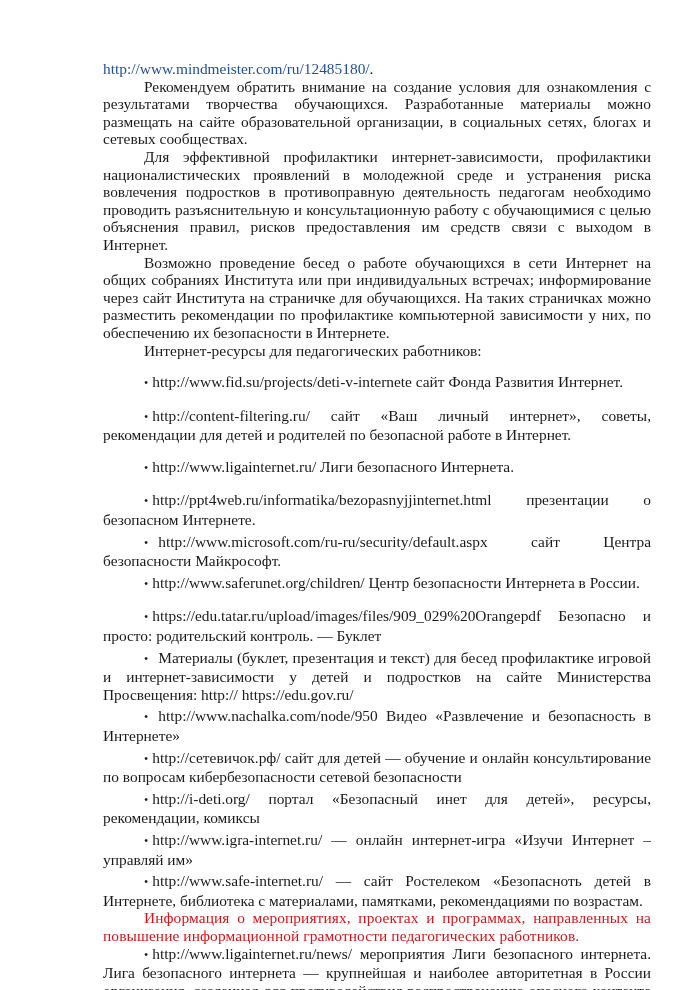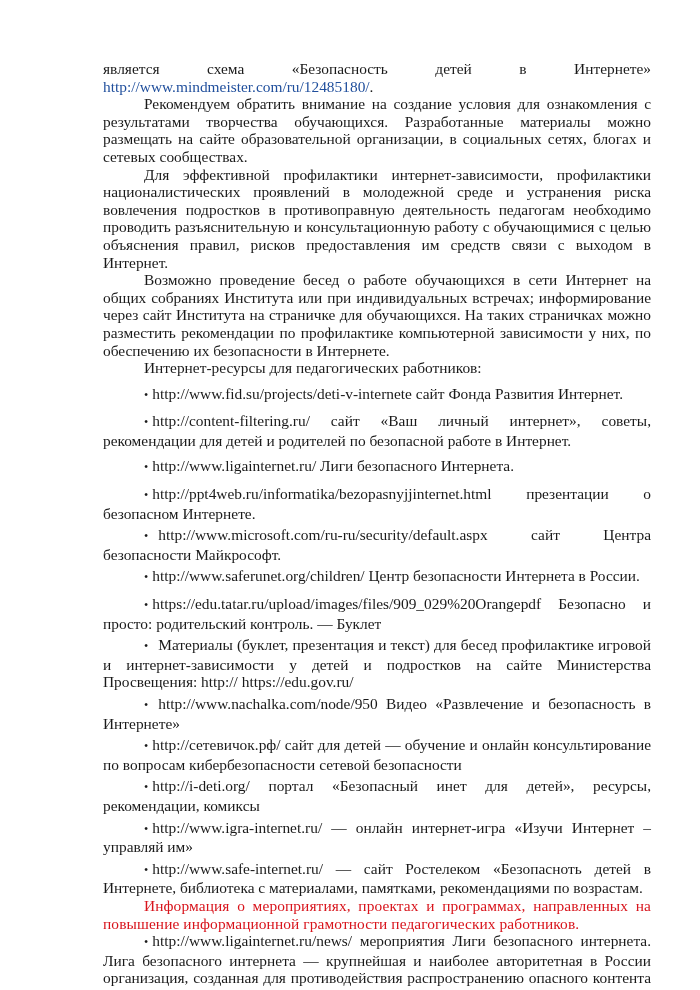--- a/index.html
+++ b/index.html
@@ -22,21 +22,21 @@
       font-size: 15.4px;
       line-height: 17.6px;
       color: #1a1a1a;
     }
     p {
       margin: 0;
       text-align: justify;
       text-indent: 41px;
     }
     p.noindent { text-indent: 0; }
-    p.bullet { margin-top: 8px; }
+    p.bullet { margin-top: 14px; }
     p.bullet.gap { margin-top: 4px; }
     p.intro-justify {
       text-align-last: justify;
     }
     .link {
       color: #1f4e9c;
     }
     .heading {
       color: #d8141c;
       font-weight: normal;
@@ -48,21 +48,20 @@
       margin-right: 4px;
       text-indent: 0;
     }
     .bullet-icon.wide { margin-right: 10px; }
   </style>
 </head>
 <body>
 
 <div class="page">
 
-  <p class="noindent intro-justify">является схема «Безопасность детей в Интернете»</p>
   <p class="noindent"><a class="link">http://www.mindmeister.com/ru/12485180/</a><span>.</span></p>
 
   <p>Рекомендуем обратить внимание на создание условия для ознакомления с результатами творчества обучающихся. Разработанные материалы можно размещать на сайте образовательной организации, в социальных сетях, блогах и сетевых сообществах.</p>
   <p>Для эффективной профилактики интернет-зависимости, профилактики националистических проявлений в молодежной среде и устранения риска вовлечения подростков в противоправную деятельность педагогам необходимо проводить разъяснительную и консультационную работу с обучающимися с целью объяснения правил, рисков предоставления им средств связи с выходом в Интернет.</p>
   <p>Возможно проведение бесед о работе обучающихся в сети Интернет на общих собраниях Института или при индивидуальных встречах; информирование через сайт Института на страничке для обучающихся. На таких страничках можно разместить рекомендации по профилактике компьютерной зависимости у них, по обеспечению их безопасности  в Интернете.</p>
   <p>Интернет-ресурсы для педагогических работников:</p>
 
   <div>
     <p class="bullet"><span class="bullet-icon">•</span><span>http://www.fid.su/projects/deti-v-internete сайт Фонда Развития Интернет.</span></p>
     <p class="bullet"><span class="bullet-icon">•</span><span>http://content-filtering.ru/ сайт «Ваш личный интернет», советы, рекомендации для детей и родителей по безопасной работе в Интернет.</span></p>

